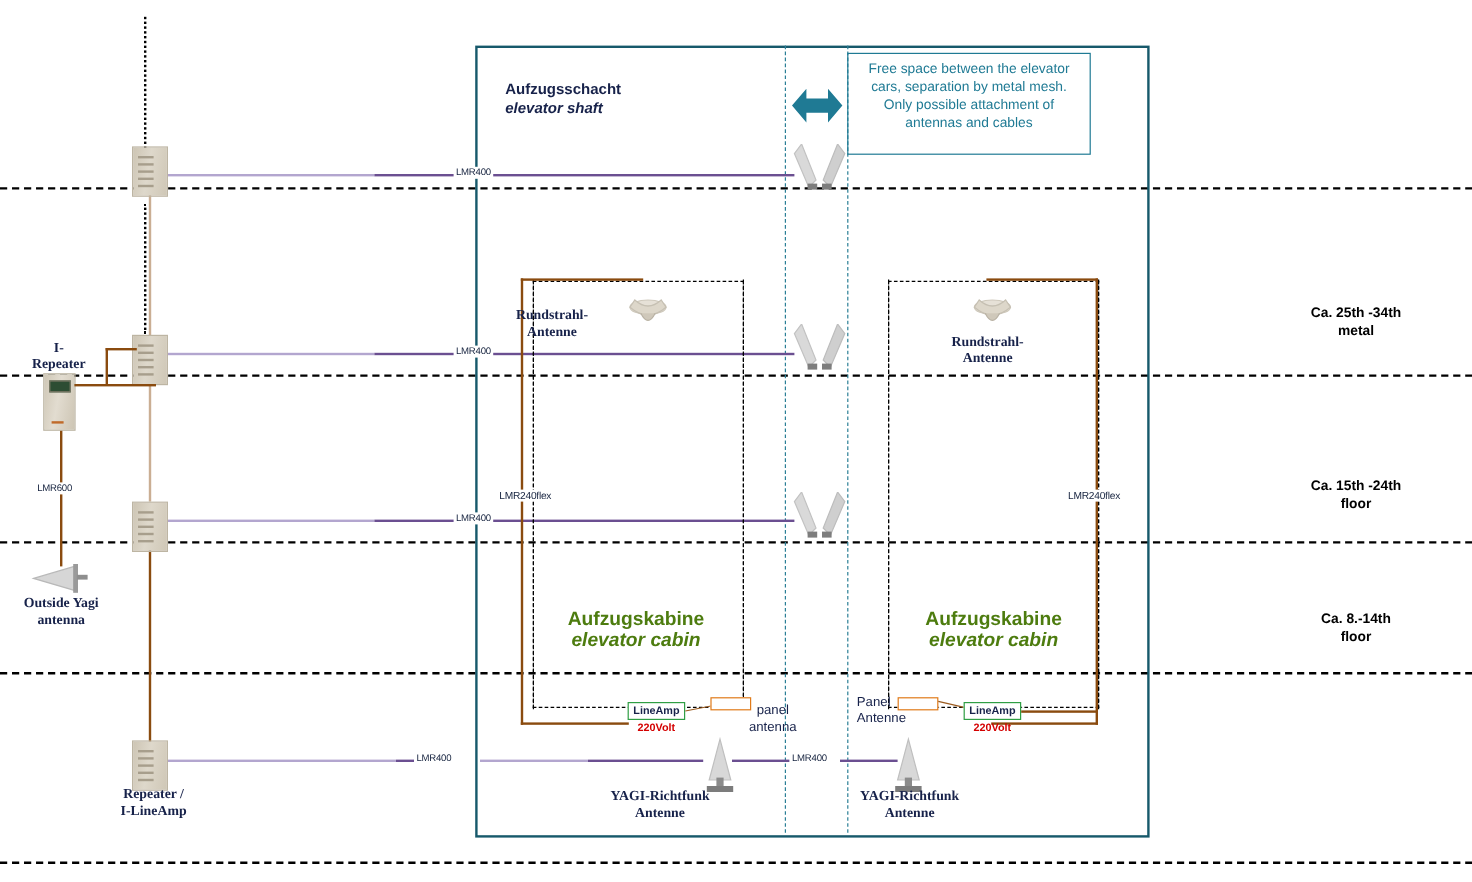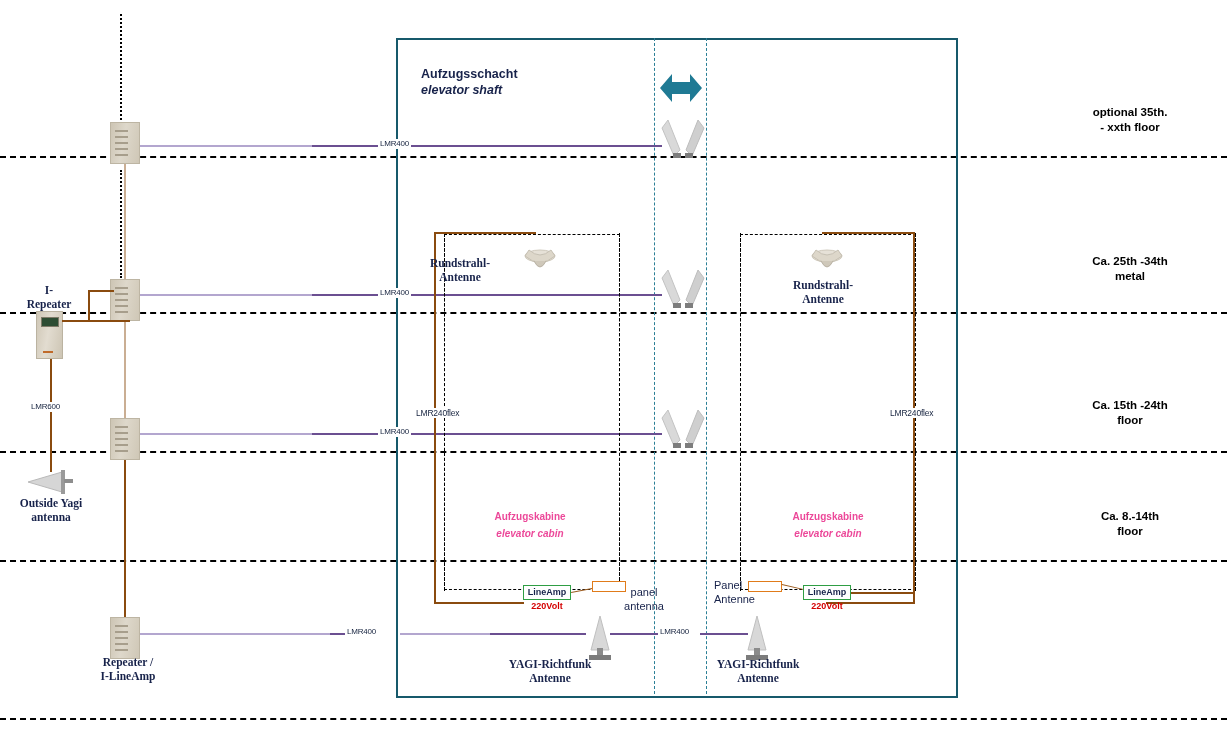--- a/index.html
+++ b/index.html
@@ -59,21 +59,21 @@
   .dotguide{position:absolute;width:0;border-left:2px dotted #000;}
 
   
   .dblarrow{position:absolute;}
 
   
   .floor-lbl{position:absolute;width:150px;text-align:center;color:#000;font-size:11.5px;
              font-weight:700;line-height:15px;white-space:pre-line;}
   .shaft-lbl{position:absolute;color:#17224a;font-size:12.5px;line-height:16px;font-weight:600;}
   .shaft-lbl em{font-style:italic;font-weight:600;display:block;}
-  .cabin-lbl{position:absolute;width:160px;text-align:center;color:#ec4899;font-size:10px;
+  .cabin-lbl{position:absolute;width:160px;text-align:center;color:#4d7c0f;font-size:16px;
              line-height:17px;font-weight:600;}
   .cabin-lbl em{display:block;font-weight:600;}
   .dev-lbl{position:absolute;width:120px;text-align:center;color:#17224a;font-size:11.5px;
            line-height:14px;font-weight:600;white-space:pre-line;font-family:Liberation Serif, serif;}
   .small-lbl{position:absolute;color:#17224a;font-size:11px;line-height:14px;white-space:pre-line;}
 </style>
 </head>
 <body>
 
 <div id="stage">
@@ -94,23 +94,22 @@
 
   <div class="shaft-lbl" style="left:421px;top:66px;">
     <span>Aufzugsschacht</span>
     <em>elevator shaft</em>
   </div>
 
   <svg class="dblarrow" style="left:658px;top:68px;" width="46" height="40" viewBox="0 0 46 40">
     <path d="M2 20 L14 6 L14 14 L32 14 L32 6 L44 20 L32 34 L32 26 L14 26 L14 34 Z" fill="#1f7a94"></path>
   </svg>
 
-
-  <div class="floor-lbl" style="left:1055px;top:105px;">optional 35th.
--  xxth floor</div>
+  <div class="callout" style="left:706px;top:44px;width:203px;height:85px;">Free space between the elevator cars, separation by metal mesh. Only possible attachment of antennas and cables</div>
+
   <div class="floor-lbl" style="left:1055px;top:254px;">Ca. 25th -34th
 metal</div>
   <div class="floor-lbl" style="left:1055px;top:398px;">Ca. 15th -24th
 floor</div>
   <div class="floor-lbl" style="left:1055px;top:509px;">Ca. 8.-14th
 floor</div>
 
   <div class="riser" style="left:124px;top:158px;width:1.6px;height:132px;opacity:.45;"></div>
 
   <div class="riser" style="left:124px;top:314px;width:1.6px;height:104px;opacity:.45;"></div>

